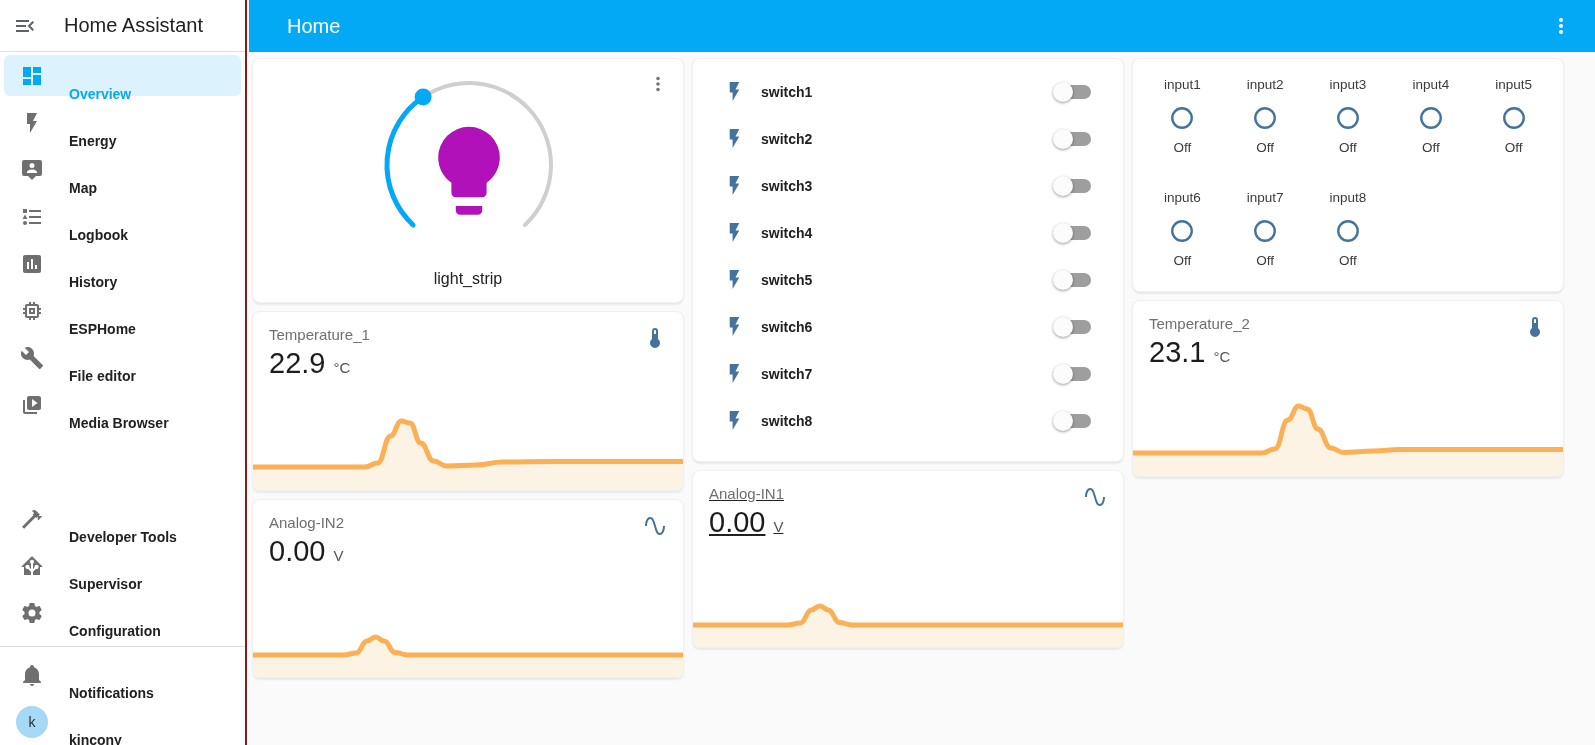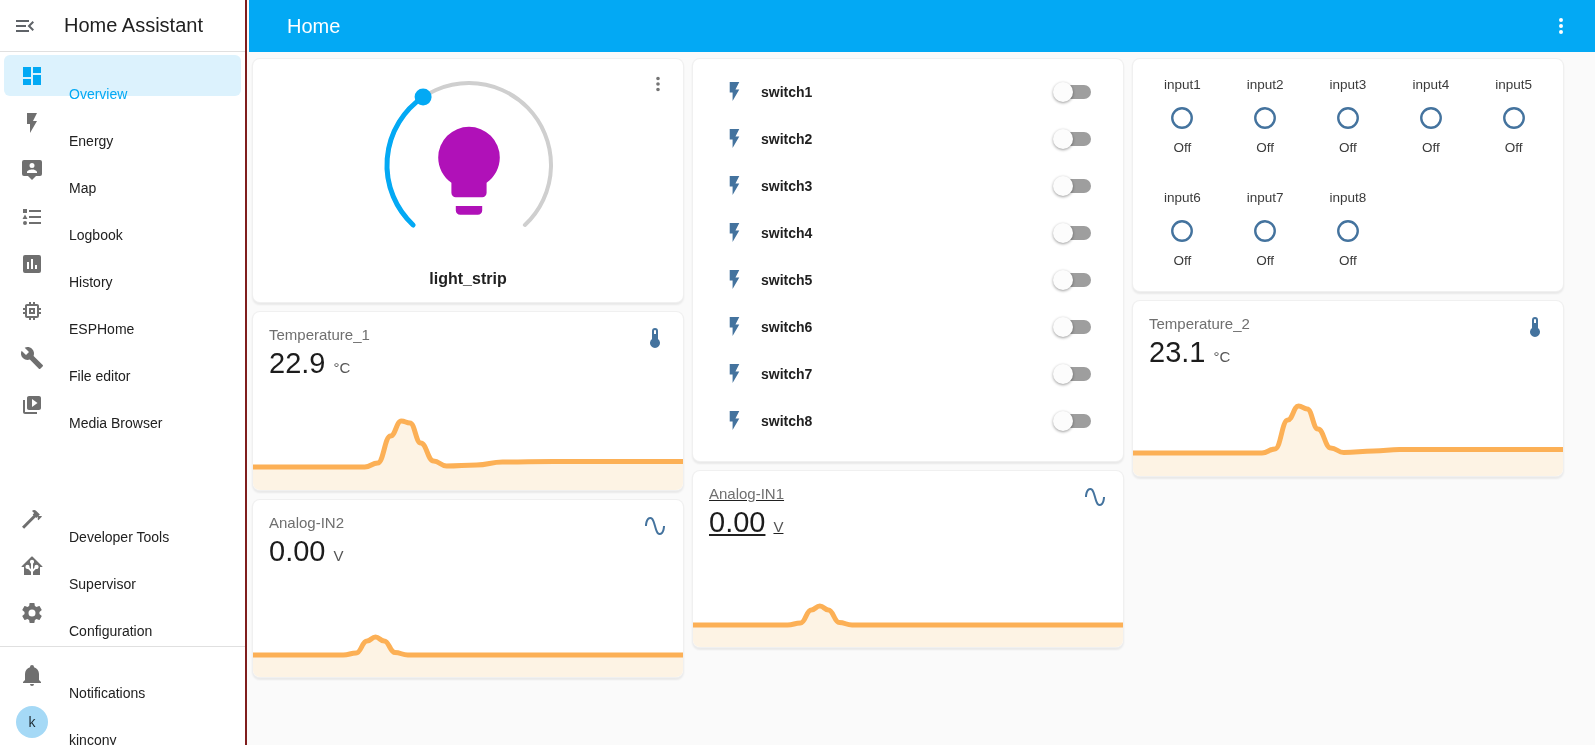--- a/index.html
+++ b/index.html
@@ -10,21 +10,21 @@
   .sidebar { position:absolute; left:0; top:0; width:247px; height:745px;
     background:#fff; border-right:2px solid #7f1d1d; display:flex; flex-direction:column; }
   .sb-header { height:52px; flex:none; display:flex; align-items:center; border-bottom:1px solid #e0e0e0; }
   .sb-header .micon { width:24px; height:24px; margin-left:13px; color:#5f6368; cursor:pointer; }
   .sb-title { margin-left:27px; font-size:20px; color:#212121; }
   .sb-item { height:47px; flex:none; padding:3px 4px; cursor:pointer; }
   .sb-item .pill { height:41px; border-radius:6px; display:flex; align-items:center; padding-left:16px; }
   .sb-item.active .pill { background:#dcf2fd; }
   .sb-item .icon { width:24px; height:24px; color:#6f6f6f; flex:none; }
   .sb-item.active .icon, .sb-item.active .lbl { color:#03a9f4; }
-  .sb-item .lbl { margin-left:25px; font-size:14px; font-weight:400; color:#212121;margin-top:36px; }
+  .sb-item .lbl { margin-left:25px; font-size:14px; font-weight:700; color:#212121;margin-top:36px; }
   .sb-spacer { height:34px; flex:1 0 10px; }
   .sb-divider { border-top:1px solid #e0e0e0; margin:10px 0 4px 0; }
   .avatar { width:32px; height:32px; border-radius:50%; background:#a5d9f6; flex:none;
     display:flex; align-items:center; justify-content:center; font-size:14px; color:#1d2b33; margin-left:12px; }
   .sb-item.user .lbl { margin-left:21px; }
   svg.fill { fill:currentColor; }
 
   
   .main-header { position:absolute; left:249px; top:0; right:0; height:52px; background:#03a9f4;
     display:flex; align-items:center; }
@@ -32,21 +32,21 @@
   .main-header .dots { margin-left:auto; margin-right:22px; width:24px; height:24px; color:#fff; cursor:pointer; }
 
   
   .content { position:absolute; left:248px; top:52px; right:0; bottom:0; padding:6px 4px;
     display:flex; gap:8px; align-items:flex-start; }
   .col { width:432px; flex:none; display:flex; flex-direction:column; gap:8px; }
   .card { background:#fff; border-radius:8px; border:1px solid rgba(0,0,0,0.06);
     box-shadow:0 2px 2px rgba(0,0,0,0.07); position:relative; overflow:hidden; }
 
   
-  .light-card { height:245px;font-weight:bold; }
+  .light-card { height:245px; }
   .light-card .dots { position:absolute; top:14px; right:14px; width:22px; height:22px; color:#757575; cursor:pointer; }
   .light-card .slider { position:absolute; left:121px; top:14px; cursor:pointer; }
   .light-card .lname { position:absolute; bottom:14px; width:100%; text-align:center; font-size:16px; color:#212121; }
 
   
   .switch-card { height:404px; padding:9px 0; }
   .sw-row { height:47px; display:flex; align-items:center; padding:0 32px 0 30px; }
   .sw-row .icon { width:23px; height:23px; color:#44739e; flex:none; }
   .sw-row .lbl { margin-left:15px; font-size:14px; color:#212121;font-weight:bold; }
   .toggle { margin-left:auto; position:relative; width:36px; height:20px; cursor:pointer; }

